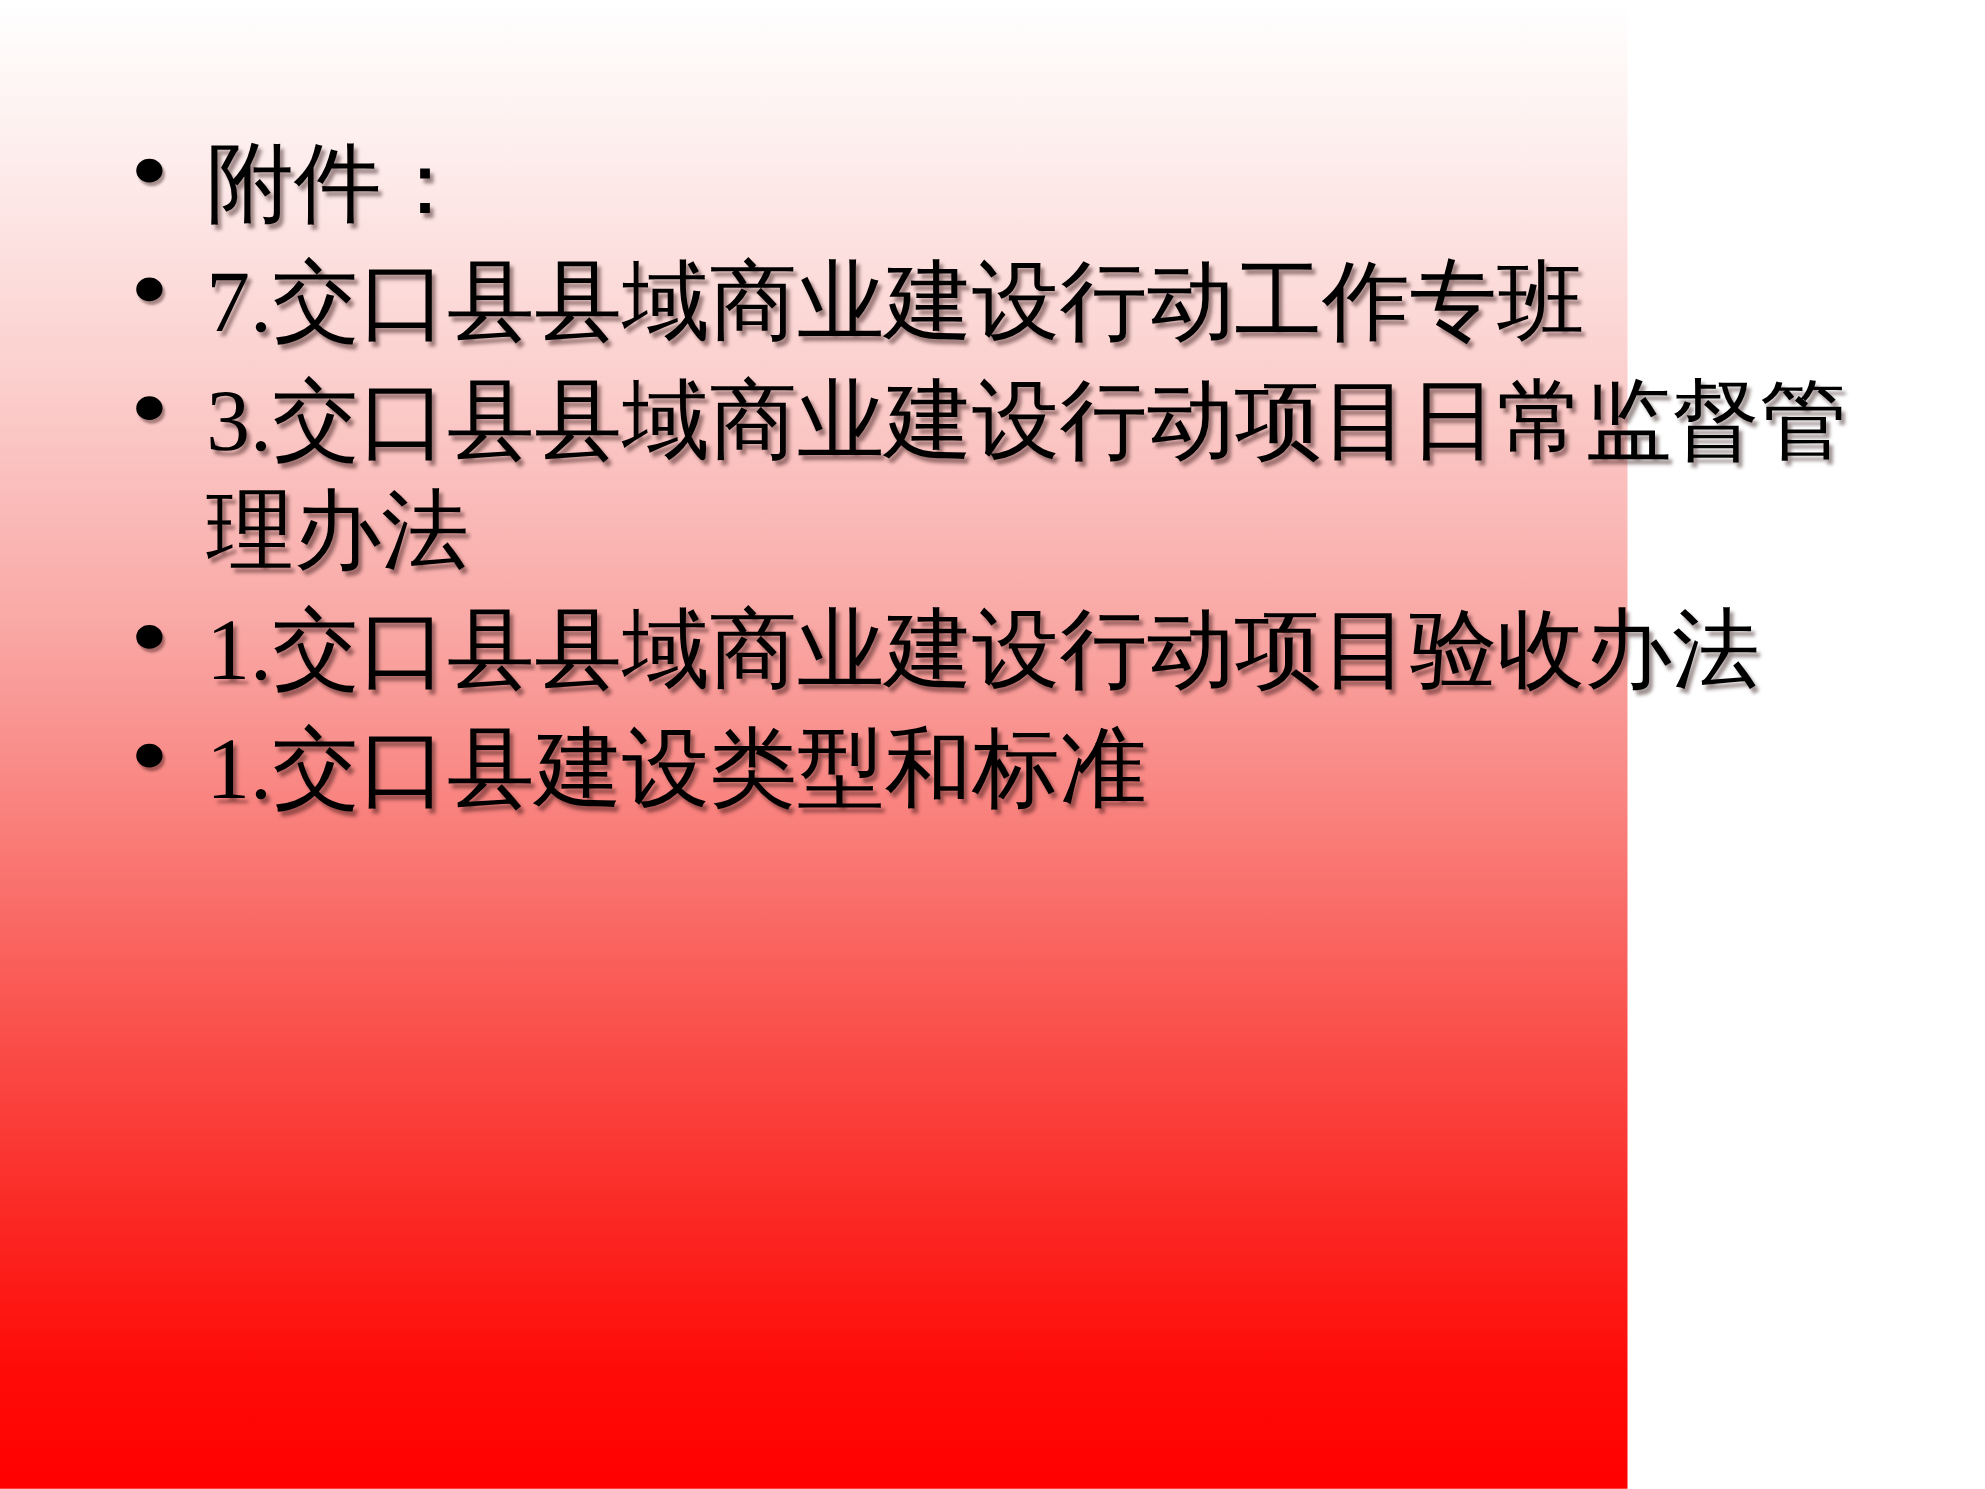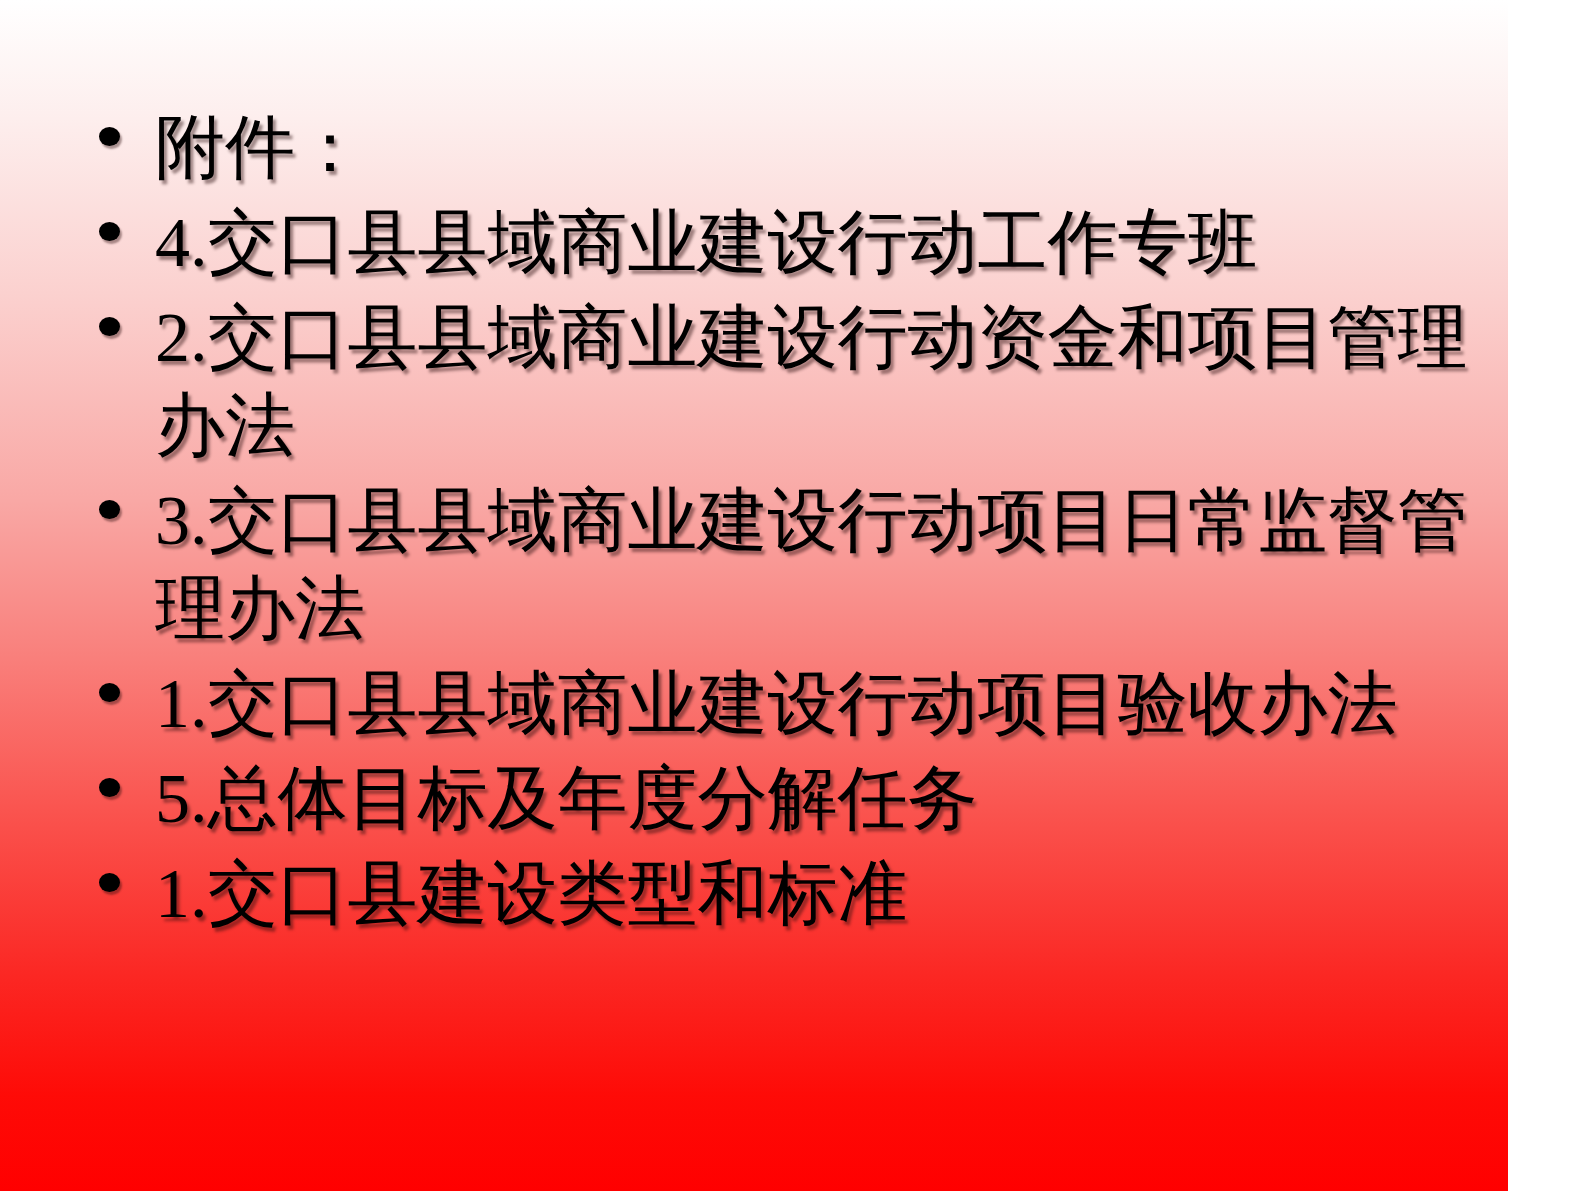--- a/index.html
+++ b/index.html
@@ -7,33 +7,34 @@
       padding: 0;
     }
     body {
       width: 1588px;
       height: 1191px;
       overflow: hidden;
       font-family: "Liberation Serif", "DejaVu Serif", serif;
     }
     .slide {
       position: relative;
-      width: 1508px;
+      width: 1292px;
       height: 1191px;
       
       background: linear-gradient(to bottom,
         #ffffff 0%,
         #fdeeed 10%,
         #fbd0ce 25%,
         #f9a8a5 42%,
         #f9807c 55%,
         #fa544f 68%,
         #fb2723 82%,
         #fe0b07 92%,
         #ff0000 100%);
+      padding-left: 10px;
     }
     .bullet-list {
       list-style: none;
       margin: 0;
       padding: 104px 0 0 97px;
       width: 1408px;
       box-sizing: content-box;
     }
     .bullet-list li {
       position: relative;
@@ -65,36 +66,28 @@
 <body>
 
 <div class="slide">
   <ul class="bullet-list">
     <li>
       <span class="dot"></span>
       <span class="txt">附件：</span>
     </li>
     <li>
       <span class="dot"></span>
-      <span class="txt">4.交口县县域商业建设行动工作专班</span>
-    </li>
-    <li>
-      <span class="dot"></span>
-      <span class="txt">2.交口县县域商业建设行动资金和项目管理办法</span>
+      <span class="txt">7.交口县县域商业建设行动工作专班</span>
     </li>
     <li>
       <span class="dot"></span>
       <span class="txt">3.交口县县域商业建设行动项目日常监督管理办法</span>
     </li>
     <li>
       <span class="dot"></span>
       <span class="txt">1.交口县县域商业建设行动项目验收办法</span>
     </li>
     <li>
       <span class="dot"></span>
-      <span class="txt">5.总体目标及年度分解任务</span>
-    </li>
-    <li>
-      <span class="dot"></span>
       <span class="txt">1.交口县建设类型和标准</span>
     </li>
   </ul>
 </div>
 
 </body></html>

